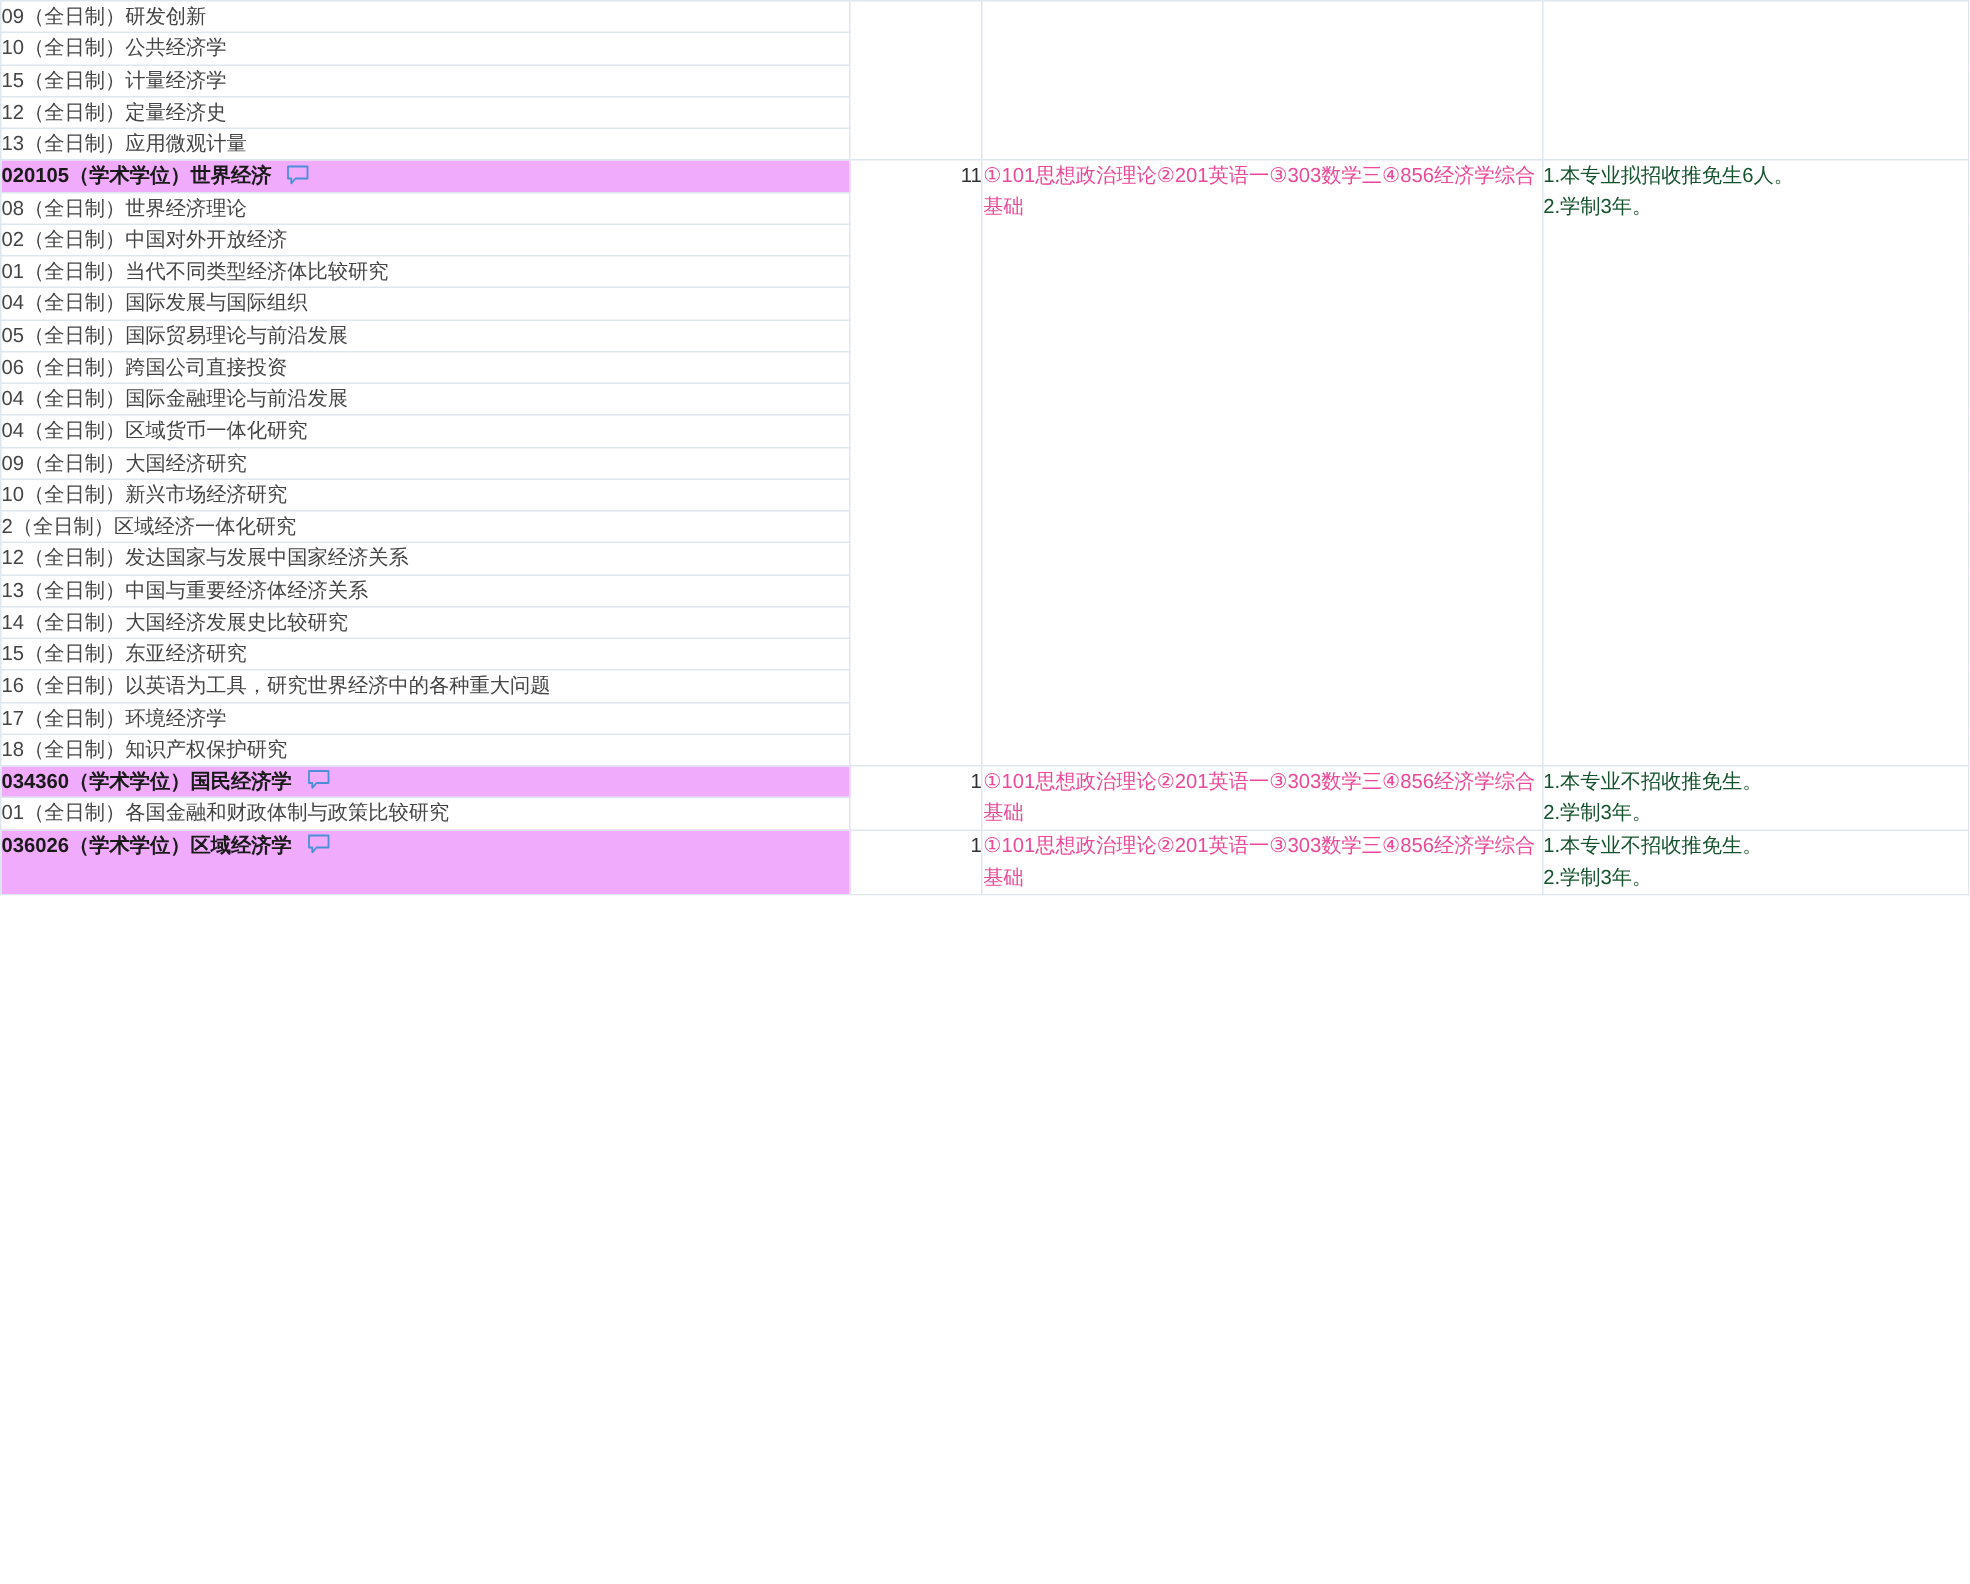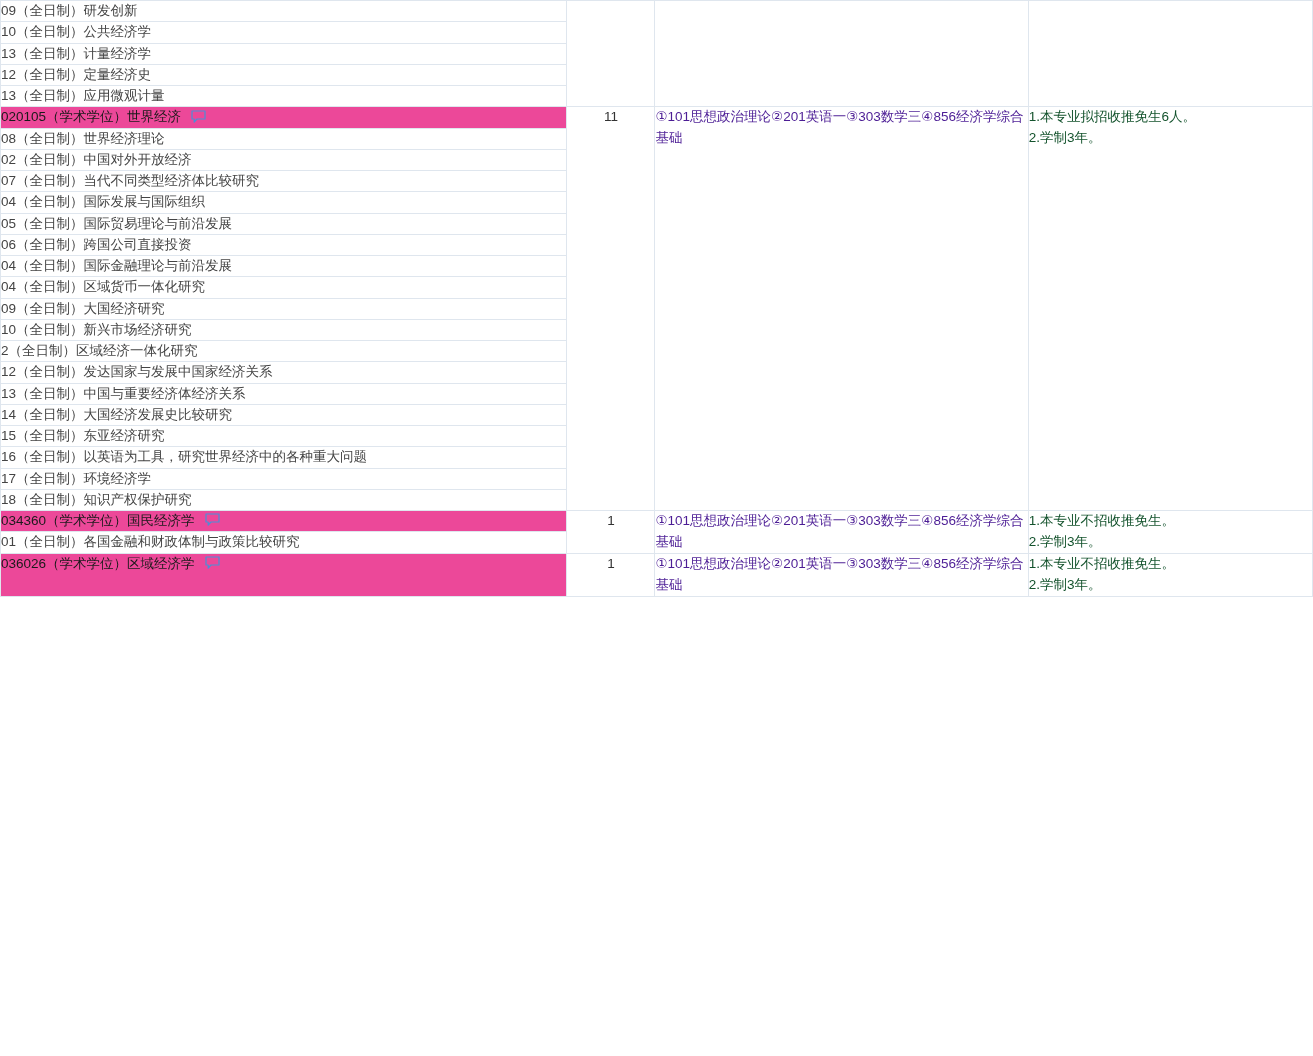--- a/index.html
+++ b/index.html
@@ -24,40 +24,40 @@
     padding: 0;
   }
   
   col.col-major   { width: 566px; }
   col.col-count   { width: 88px; }
   col.col-subject { width: 373px; }
   col.col-note    { width: 284px; }
 
   .major-cell {
     padding: 11px 14px 11px 20px;
-    font-weight: normal;
+    font-weight: bold;
     color: #1a1a1a;
     line-height: 1.5;
-    background: #ec4899;
+    background: #f0abfc;
   }
   .direction-cell {
     padding: 10px 14px 10px 36px;
     color: #444444;
     line-height: 1.5;
     font-weight: normal;
   }
   .count-cell {
     padding: 11px 10px;
-    text-align: center;
+    text-align: right;
     color: #333333;
     line-height: 1.5;
   }
   .subject-cell {
     padding: 11px 12px 11px 14px;
-    color: #4c1d95;
+    color: #ec4899;
     line-height: 1.55;
     word-break: break-all;
     margin-top: 28px;
   }
   .note-cell {
     padding: 11px 12px 11px 14px;
     color: #14532d;
     line-height: 1.55;
   }
   .note-line { display: block; }
@@ -89,21 +89,21 @@
     <tr>
       <td class="direction-cell">09（全日制）研发创新</td>
       <td class="count-cell empty-cell" rowspan="5"></td>
       <td class="subject-cell empty-cell" rowspan="5"></td>
       <td class="note-cell empty-cell" rowspan="5"></td>
     </tr>
     <tr>
       <td class="direction-cell">10（全日制）公共经济学</td>
     </tr>
     <tr>
-      <td class="direction-cell">13（全日制）计量经济学</td>
+      <td class="direction-cell">15（全日制）计量经济学</td>
     </tr>
     <tr>
       <td class="direction-cell">12（全日制）定量经济史</td>
     </tr>
     <tr>
       <td class="direction-cell">13（全日制）应用微观计量</td>
     </tr>
 
     <tr>
       <td class="major-cell">
@@ -118,21 +118,21 @@
         <span class="note-line">2.学制3年。</span>
       </td>
     </tr>
     <tr>
         <td class="direction-cell">08（全日制）世界经济理论</td>
       </tr>
     <tr>
         <td class="direction-cell">02（全日制）中国对外开放经济</td>
       </tr>
     <tr>
-        <td class="direction-cell">07（全日制）当代不同类型经济体比较研究</td>
+        <td class="direction-cell">01（全日制）当代不同类型经济体比较研究</td>
       </tr>
     <tr>
         <td class="direction-cell">04（全日制）国际发展与国际组织</td>
       </tr>
     <tr>
         <td class="direction-cell">05（全日制）国际贸易理论与前沿发展</td>
       </tr>
     <tr>
         <td class="direction-cell">06（全日制）跨国公司直接投资</td>
       </tr>

